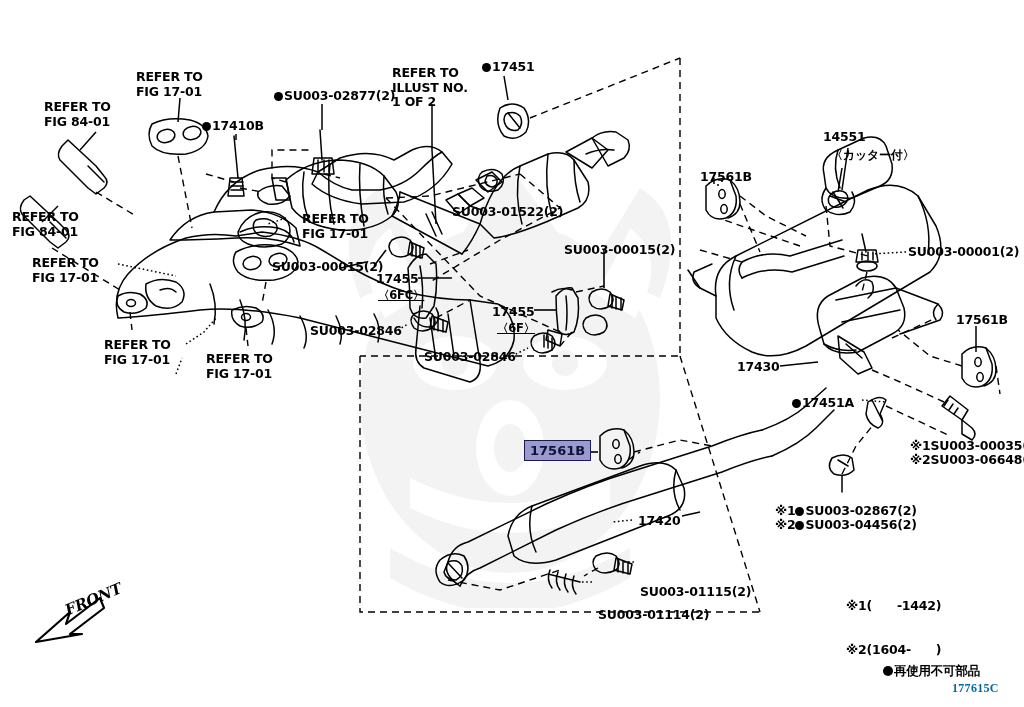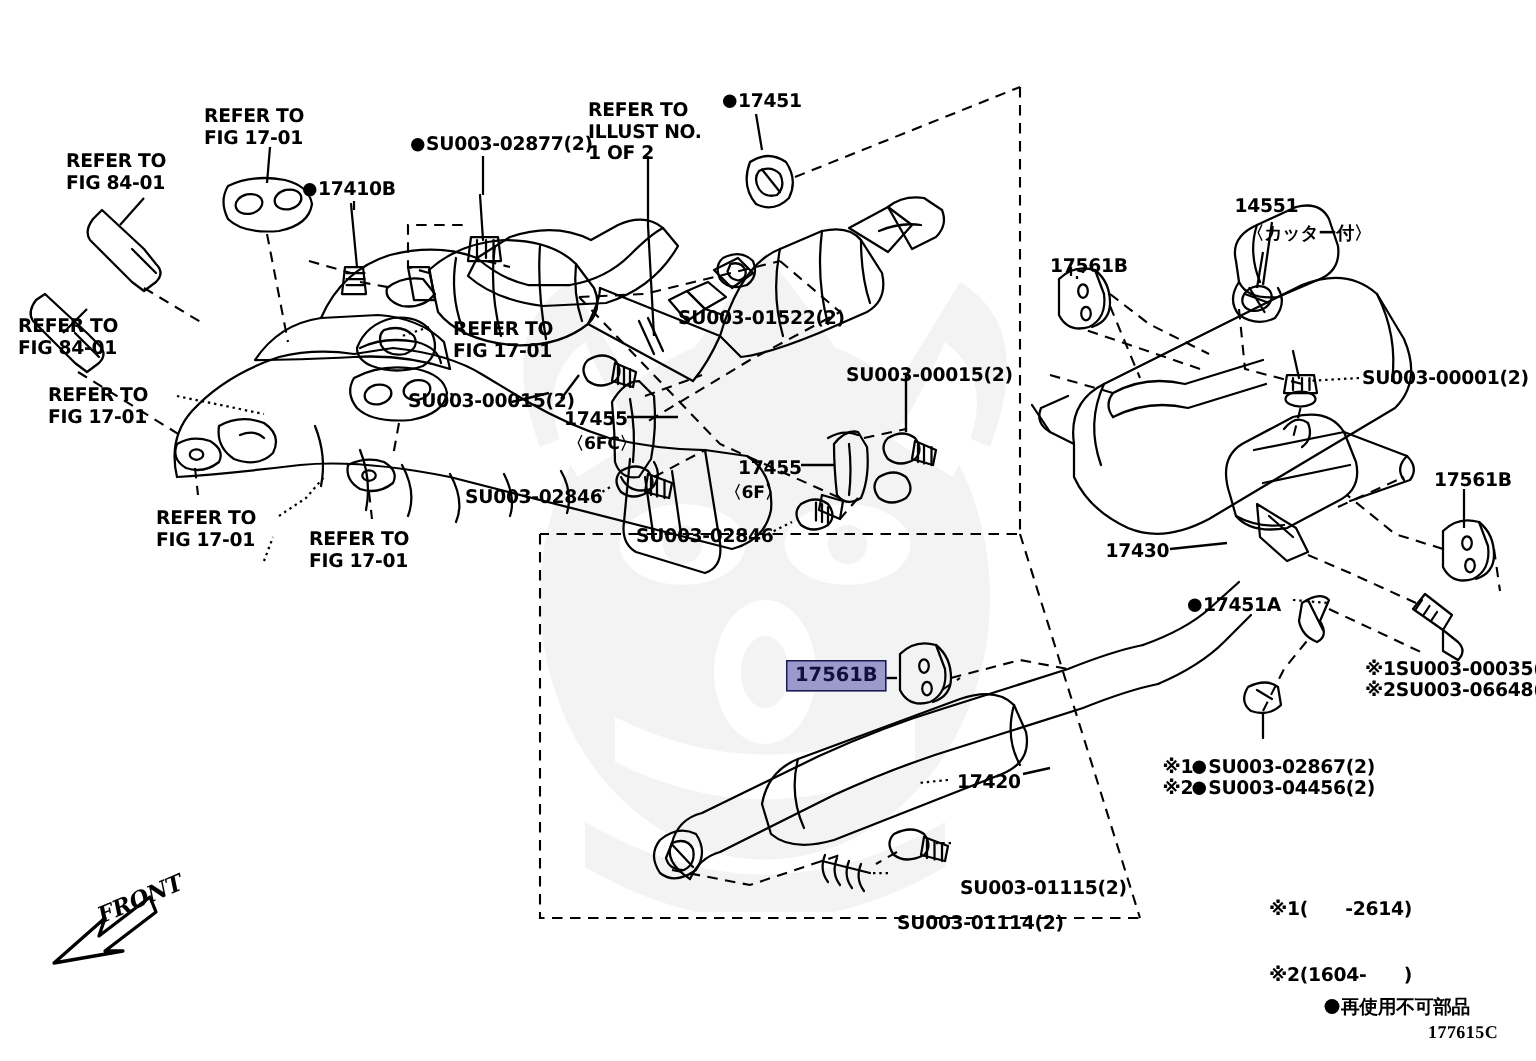--- a/index.html
+++ b/index.html
@@ -14,26 +14,26 @@
   .lbl{
     position:absolute;
     font-family:"DejaVu Sans", sans-serif;
     font-weight:bold;
     font-size:12.5px;
     letter-spacing:-0.2px;
     line-height:14.5px;
     white-space:pre;
     color:#000;
   }
-  .lbl.sm{font-size:11.5px;}
+  .lbl.sm{font-size:11.5px;text-decoration:underline;}
   .lbl.jp{font-family:"DejaVu Sans", sans-serif;font-size:12px;}
   .lbl.code{
     font-family:"Liberation Serif", serif;
     font-weight:bold;font-size:12px;letter-spacing:0.3px;
-    color:#000000;
+    color:#0369a1;
   }
   .lbl.front{
     font-family:"DejaVu Serif", serif;
     font-weight:bold;font-style:italic;font-size:15px;
     transform:rotate(-23deg);transform-origin:left center;
   }
   
   .dot{
     display:inline-block;width:9px;height:9px;border-radius:50%;
     background:#000;vertical-align:-1px;margin-right:1px;
@@ -432,21 +432,21 @@
 1 OF 2</span></div>
       <div class="lbl" style="left: 202px; top: 119px;"><span class="dot"></span><span>17410B</span></div>
       <div class="lbl" style="left: 274px; top: 89px;"><span class="dot"></span><span>SU003-02877(2)</span></div>
       <div class="lbl" style="left: 482px; top: 60px;"><span class="dot"></span><span>17451</span></div>
       <div class="lbl" style="left: 452px; top: 205px;"><span>SU003-01522(2)</span></div>
       <div class="lbl" style="left: 272px; top: 260px;"><span>SU003-00015(2)</span></div>
       <div class="lbl" style="left: 564px; top: 243px;"><span>SU003-00015(2)</span></div>
       <div class="lbl" style="left: 376px; top: 272px;"><span>17455</span></div>
       <div class="lbl sm" style="left: 378px; top: 288px;"><span>〈6FC〉</span></div>
       <div class="lbl" style="left: 492px; top: 305px;"><span>17455</span></div>
-      <div class="lbl sm" style="left: 483px; top: 321px; text-align: center;"><span>〈6F〉</span></div>
+      <div class="lbl sm" style="left: 497px; top: 321px; text-align: center;"><span>〈6F〉</span></div>
       <div class="lbl" style="left: 310px; top: 324px;"><span>SU003-02846</span></div>
       <div class="lbl" style="left: 424px; top: 350px;"><span>SU003-02846</span></div>
       <div class="lbl" style="left: 700px; top: 170px;"><span>17561B</span></div>
       <div class="lbl" style="left: 823px; top: 130px;"><span>14551</span></div>
       <div class="lbl jp" style="left: 796px; top: 148px; margin-left: 35px;"><span>〈カッター付〉</span></div>
       <div class="lbl" style="left: 908px; top: 245px;"><span>SU003-00001(2)</span></div>
       <div class="lbl" style="left: 956px; top: 313px;"><span>17561B</span></div>
       <div class="lbl" style="left: 737px; top: 360px;"><span>17430</span></div>
       <div class="lbl" style="left: 792px; top: 396px;"><span class="dot"></span><span>17451A</span></div>
       <div class="lbl" style="left: 638px; top: 514px;"><span>17420</span></div>
@@ -460,21 +460,21 @@
       <div class="lbl" style="left: 910px; top: 439px;"><span>※1</span><span>SU003-00035(2)</span></div>
       <div class="lbl" style="left: 910px; top: 453px;"><span>※2</span><span>SU003-06648(2)</span></div>
     </div>
 
   <div id="marked-lower">
       <div class="lbl" style="left: 775px; top: 504px; text-align: center;"><span>※1</span><span class="dot"></span><span>SU003-02867(2)</span></div>
       <div class="lbl" style="left: 775px; top: 518px;"><span>※2</span><span class="dot"></span><span>SU003-04456(2)</span></div>
     </div>
 
   <div class="lbl" style="left:846px;top:570px;">
-    <div class="legend-row"><span>※1</span><span>(      -2614)</span></div>
+    <div class="legend-row"><span>※1</span><span>(      -1442)</span></div>
     <div class="legend-row"><span>※2</span><span>(1604-      )</span></div>
   </div>
 
   <div class="lbl" style="left:858px;top:620px;">
     <div class="legend-row">
       <span class="dot big"></span><span class="jp">再使用不可部品</span>
     </div>
     
   </div>
 

